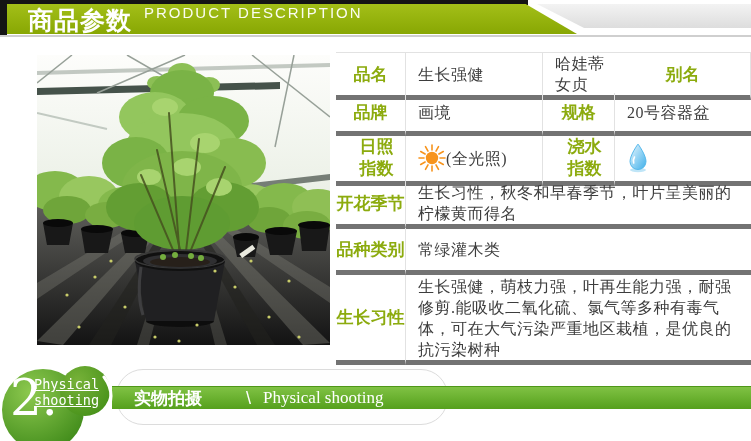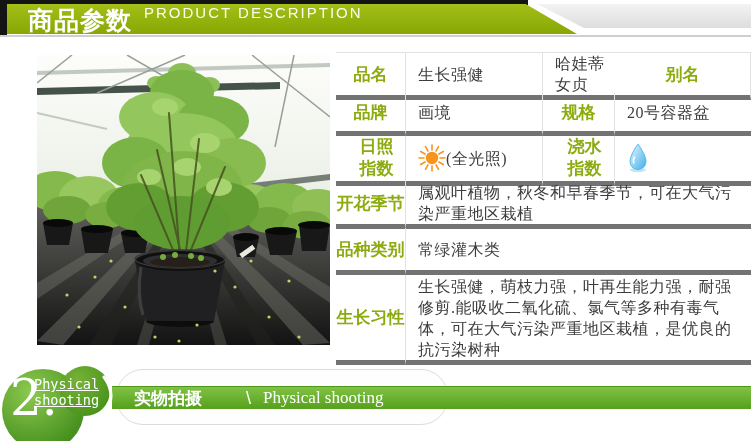--- a/index.html
+++ b/index.html
@@ -270,21 +270,21 @@
           <path d="M7.5,14 q-1.8,3 -0.8,6" stroke="#ffffff" stroke-width="1.6" fill="none" stroke-linecap="round"></path>
         </svg>
       </div>
     </div>
 
     <div class="tr full r4">
       <div class="td lbl">
           <span>开花季节</span>
         </div>
       <div class="td val">
-          <span>属观叶植物，秋冬和早春季节，可在大气污染严重地区栽植</span>
+          <span>生长习性，秋冬和早春季节，叶片呈美丽的柠檬黄而得名</span>
         </div>
     </div>
 
     <div class="tr full r5">
       <div class="td lbl">
           <span>品种类别</span>
         </div>
       <div class="td val">
           <span>常绿灌木类</span>
         </div>

